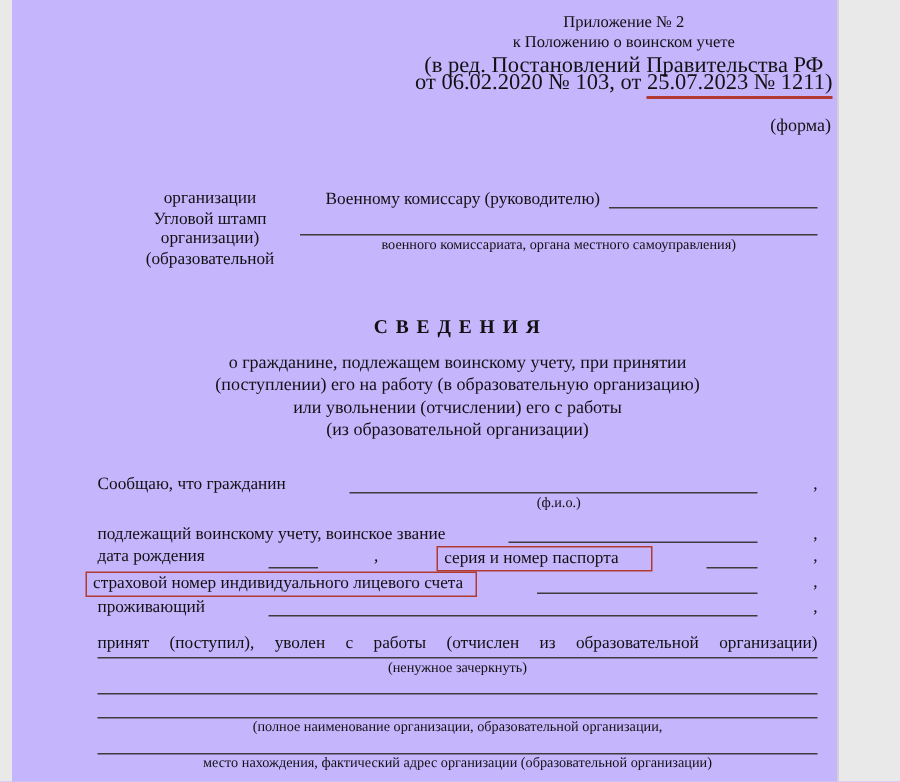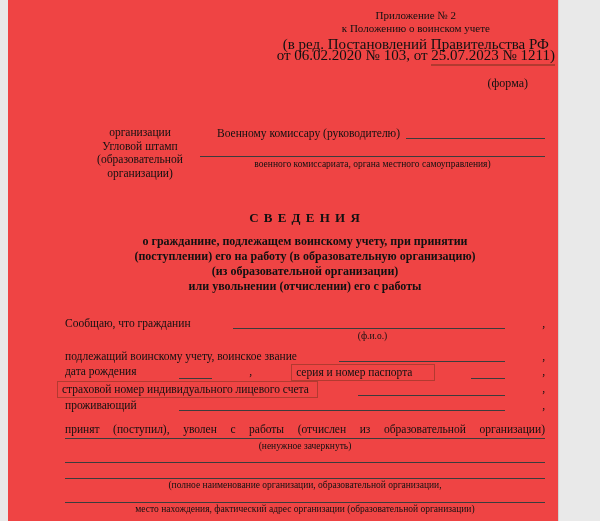--- a/index.html
+++ b/index.html
@@ -7,49 +7,49 @@
     width:600px;height:521px;
     background:#e9e9e9;
     font-family:"Liberation Serif","DejaVu Serif",serif;
     color:#111;
     position:relative;
     overflow:hidden;
   }
   .page{
     position:absolute;left:8px;top:0;
     width:550px;height:521px;
-    background:#ef4444;
+    background:#c4b5fd;
     border-right:1px solid #d2d2d2;
     overflow:hidden;
   }
   
   .hdr{position:absolute;top:9px;right:3px;text-align:center;}
   .hdr-line{font-size:11px;line-height:13px;}
   .hdr-small{font-size:15px;line-height:11px;}
   .hdr-gap{height:4px;}
   .red-underline{border-bottom:2px solid var(--red);padding-bottom:1px;}
-  .form-label{position:absolute;top:76px;right:30px;font-size:12px;}
+  .form-label{position:absolute;top:76px;right:4px;font-size:12px;}
   
   .addr-row{position:absolute;top:126px;left:57px;right:13px;display:flex;}
   .stamp{margin-left:25px;width:100px;text-align:center;font-size:11.5px;line-height:13.5px;flex:none;}
   .addr-right{flex:1;margin-left:10px;font-size:11.5px;}
   .frow{display:flex;align-items:stretch;line-height:15px;}
   .frow .lbl{white-space:nowrap;}
   .fill{flex:1;border-bottom:1px solid #3c3c3c;margin-bottom:2px;min-width:12px;}
   .cap{font-size:9.5px;line-height:11px;}
   .cap-naim{text-align:center;padding-left:209px;}
   .full-line{height:12px;border-bottom:1px solid #3c3c3c;margin-top:3px;}
   .cap-center{text-align:center;margin-top:2px;}
   .addr-right .frow .lbl{padding-left:17px;}
   .addr-right .fill{margin-left:6px;}
   
   .title{position:absolute;top:210px;left:57px;right:13px;text-align:center;
          font-weight:bold;font-size:13px;letter-spacing:1px;}
   .subtitle{position:absolute;top:234px;left:57px;right:13px;text-align:center;
-            font-weight:bold;font-size:12px;line-height:15px;}
+            font-weight:normal;font-size:12px;line-height:15px;}
   
   .bodytext{position:absolute;top:316px;left:57px;right:13px;font-size:11.5px;}
   .brow{display:flex;align-items:stretch;line-height:15px;gap:36px;}
   .comma{flex:none;margin-left:1px;}
   .cap-fio{padding-left:135px;text-align:center;height:14px;}
   .redbox{border:1.5px solid var(--red);padding:0 4px;white-space:nowrap;flex:none;}
   .redbox.passport{padding-right:22px;margin-left:3px;}
   .redbox.snils{margin-left:-8px;padding-right:8px;}
   .row-just{margin-top:9px;line-height:15px;text-align:justify;text-align-last:justify;
             border-bottom:1px solid #3c3c3c;padding-bottom:1px;}
@@ -73,39 +73,39 @@
     <div class="hdr-small">(в ред. Постановлений Правительства РФ</div>
     <div class="hdr-small"><span>от 06.02.2020 № 103, от </span><span class="red-underline">25.07.2023 № 1211)</span></div>
   </div>
 
   <div class="form-label">(форма)</div>
 
   <div class="addr-row">
     <div class="stamp">
       <div>организации</div>
       <div>Угловой штамп</div>
+      <div>организации)</div>
       <div>(образовательной</div>
-      <div>организации)</div>
     </div>
     <div class="addr-right">
       <div class="frow">
         <span class="lbl">Военному комиссару (руководителю)</span>
         <span class="fill"></span>
       </div>
       <div class="full-line"></div>
       <div class="cap cap-center">военного комиссариата, органа местного самоуправления)</div>
     </div>
   </div>
 
   <div class="title">С В Е Д Е Н И Я</div>
   <div class="subtitle">
     <div>о гражданине, подлежащем воинскому учету, при принятии</div>
     <div>(поступлении) его на работу (в образовательную организацию)</div>
+    <div>или увольнении (отчислении) его с работы</div>
     <div>(из образовательной организации)</div>
-    <div>или увольнении (отчислении) его с работы</div>
   </div>
 
   <div class="bodytext">
 
     <div class="brow">
       <span class="lbl">Сообщаю, что гражданин</span>
       <span class="fill" style="margin-left:6px"></span>
       <span class="comma">,</span>
     </div>
     <div class="cap cap-fio">(ф.и.о.)</div>

